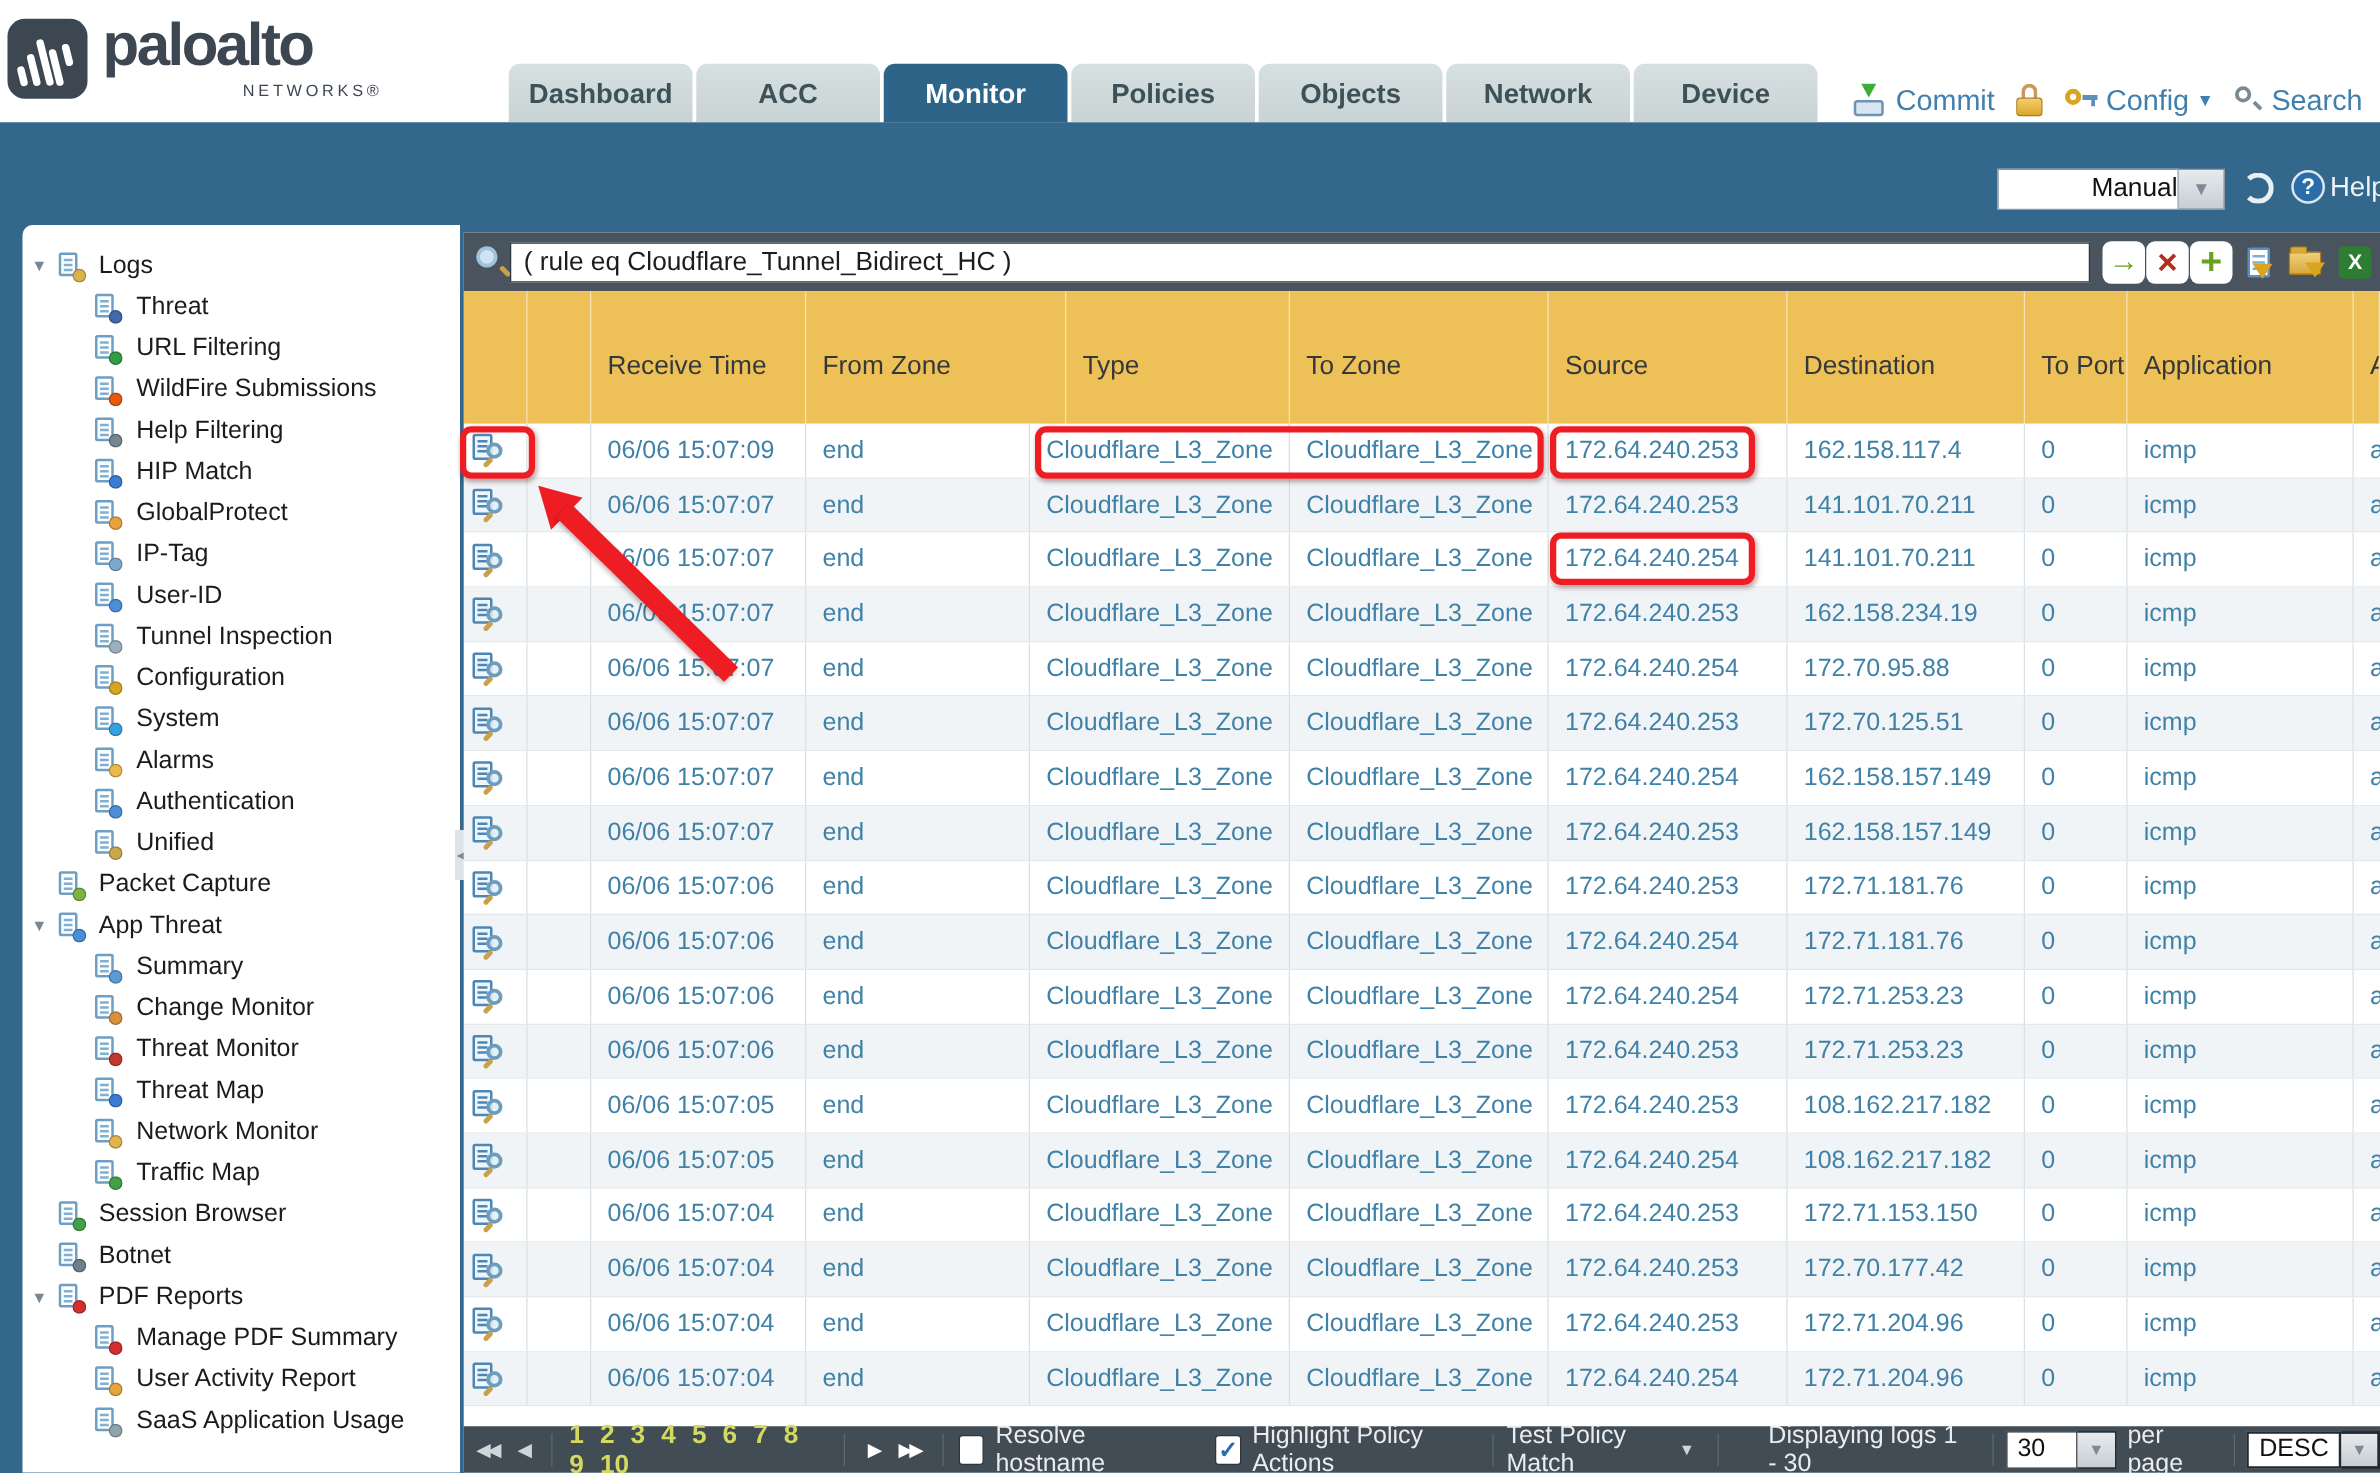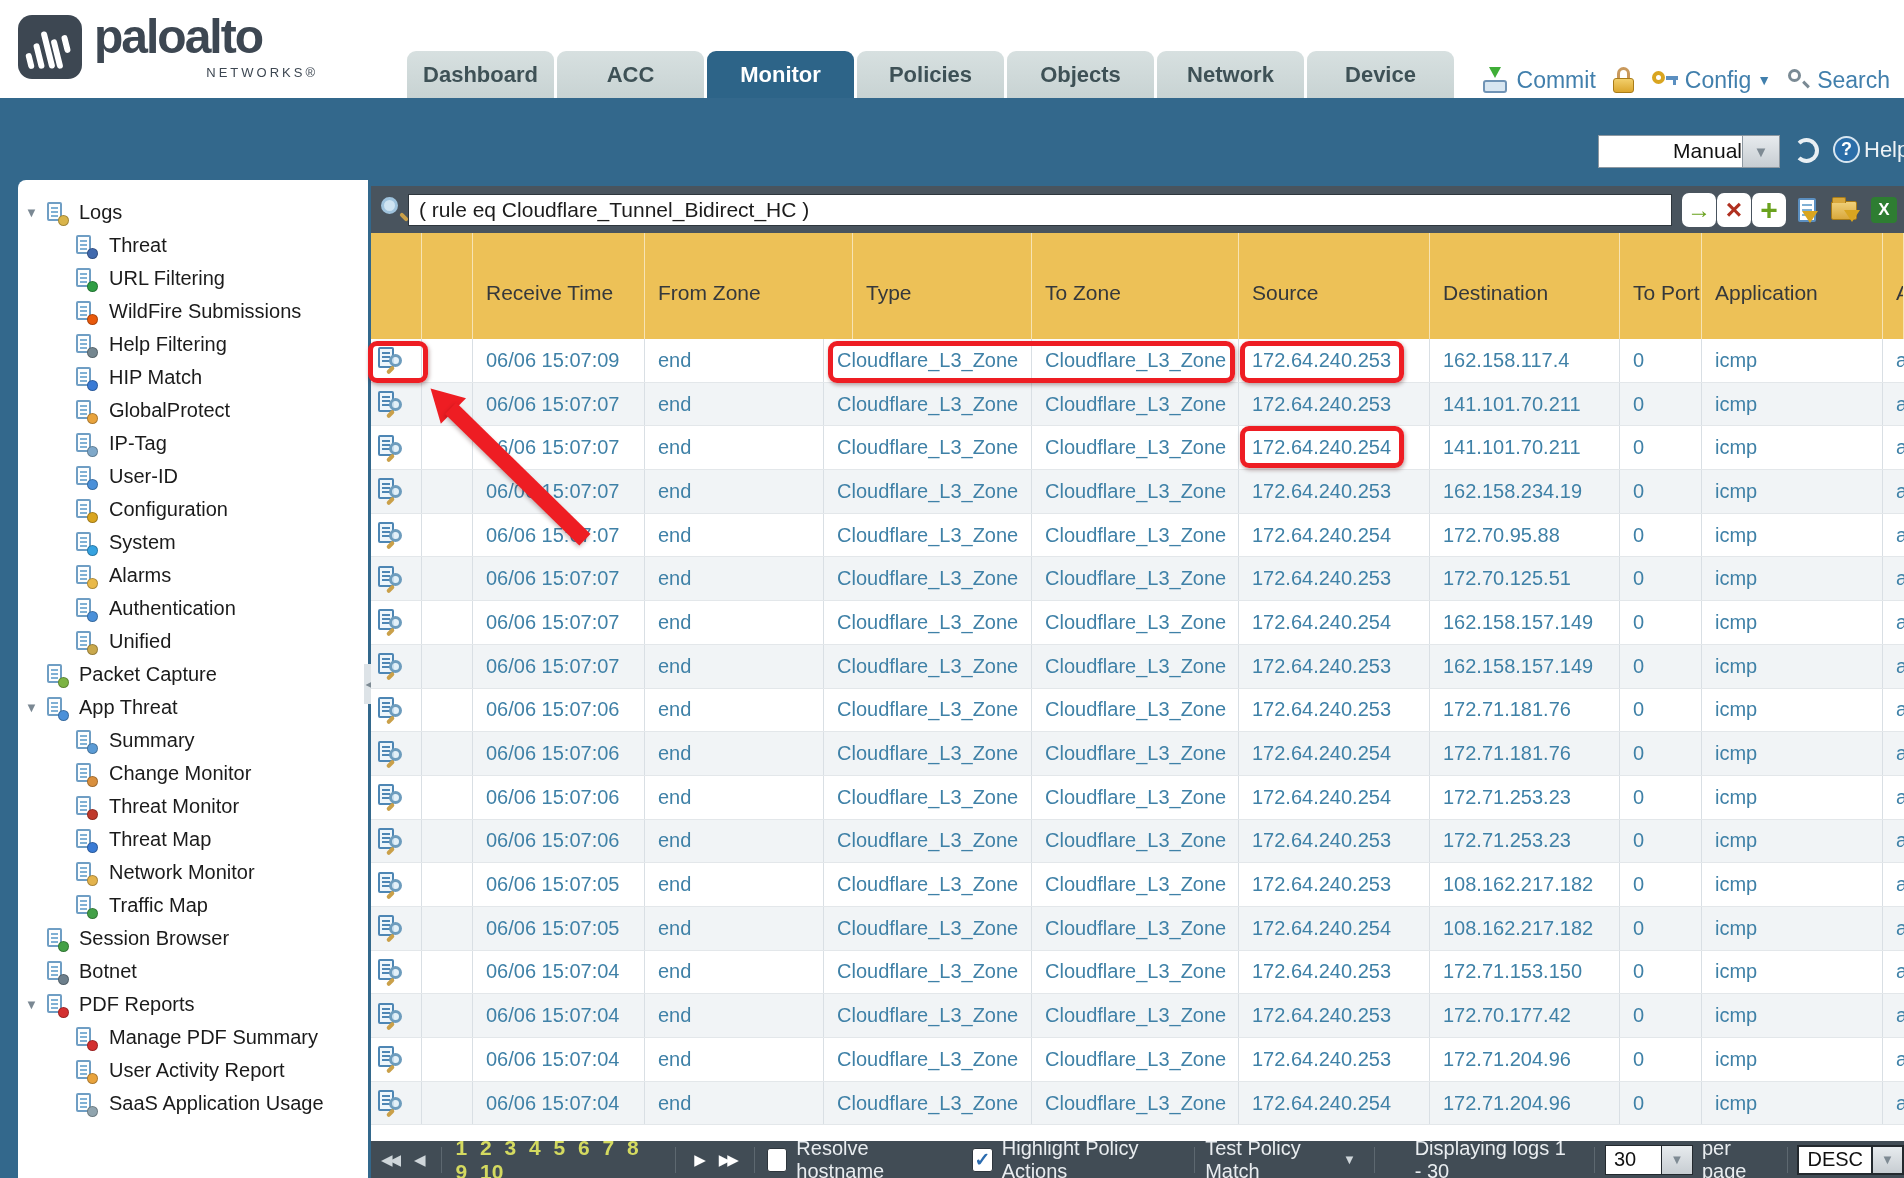--- a/index.html
+++ b/index.html
@@ -1,20 +1,20 @@
 <!DOCTYPE html>
 <html><head>
 <meta charset="utf-8">
 <style>
   * { margin:0; padding:0; box-sizing:border-box; }
   html,body { width:1904px; height:1178px; font-family:"Liberation Sans",sans-serif; background:#33688c; overflow:hidden; }
 
   
   #top-header { position:absolute; left:0; top:0; width:1904px; height:98px; background:#ffffff; }
-  #logo { position:absolute; left:18px; top:13px; width:300px; height:72px; }
+  #logo { position:absolute; left:6px; top:13px; width:300px; height:72px; }
   #logo-mark { position:absolute; left:0; top:2px; width:64px; height:64px; background:#3d4752; border-radius:14px; overflow:hidden; }
   .lbar { position:absolute; bottom:10px; width:6px; background:#fff; border-radius:3px; transform:rotate(-14deg); }
   .lb1{left:9px;height:16px;} .lb2{left:18px;height:26px;} .lb3{left:27px;height:38px;} .lb4{left:36px;height:30px;} .lb5{left:45px;height:18px;bottom:26px;}
   #logo-text { position:absolute; left:76px; top:-4px; font-size:48px; font-weight:700; letter-spacing:-2px; color:#3d4752; }
   #logo-sub { position:absolute; left:104px; top:52px; width:196px; text-align:right; font-size:13px; letter-spacing:3px; color:#3d4752; }
 
   
   #tabs { position:absolute; left:407px; top:51px; height:47px; display:flex; }
   .tab { width:147px; margin-right:3px; height:47px; display:flex; align-items:center; justify-content:center;
          background:linear-gradient(#d7e0e0,#c8d3d3); border-radius:9px 9px 0 0; font-size:22px; font-weight:700; color:#3e5156; cursor:pointer; }
@@ -285,20 +285,31 @@
       <div class="si lvl1">
         <span class="nico">
           <span class="doc-glyph">
             <i></i>
             <i></i>
             <i></i>
           </span>
           <span class="badge" style="background-color: rgb(74, 144, 217);"></span>
         </span>
         <span class="lbl">User-ID</span>
+      </div>
+      <div class="si lvl1">
+        <span class="nico">
+          <span class="doc-glyph">
+            <i></i>
+            <i></i>
+            <i></i>
+          </span>
+          <span class="badge" style="background-color: rgb(155, 176, 189);"></span>
+        </span>
+        <span class="lbl">Tunnel Inspection</span>
       </div>
       <div class="si lvl1">
         <span class="nico">
           <span class="doc-glyph">
             <i></i>
             <i></i>
             <i></i>
           </span>
           <span class="badge" style="background-color: rgb(217, 165, 32);"></span>
         </span>

